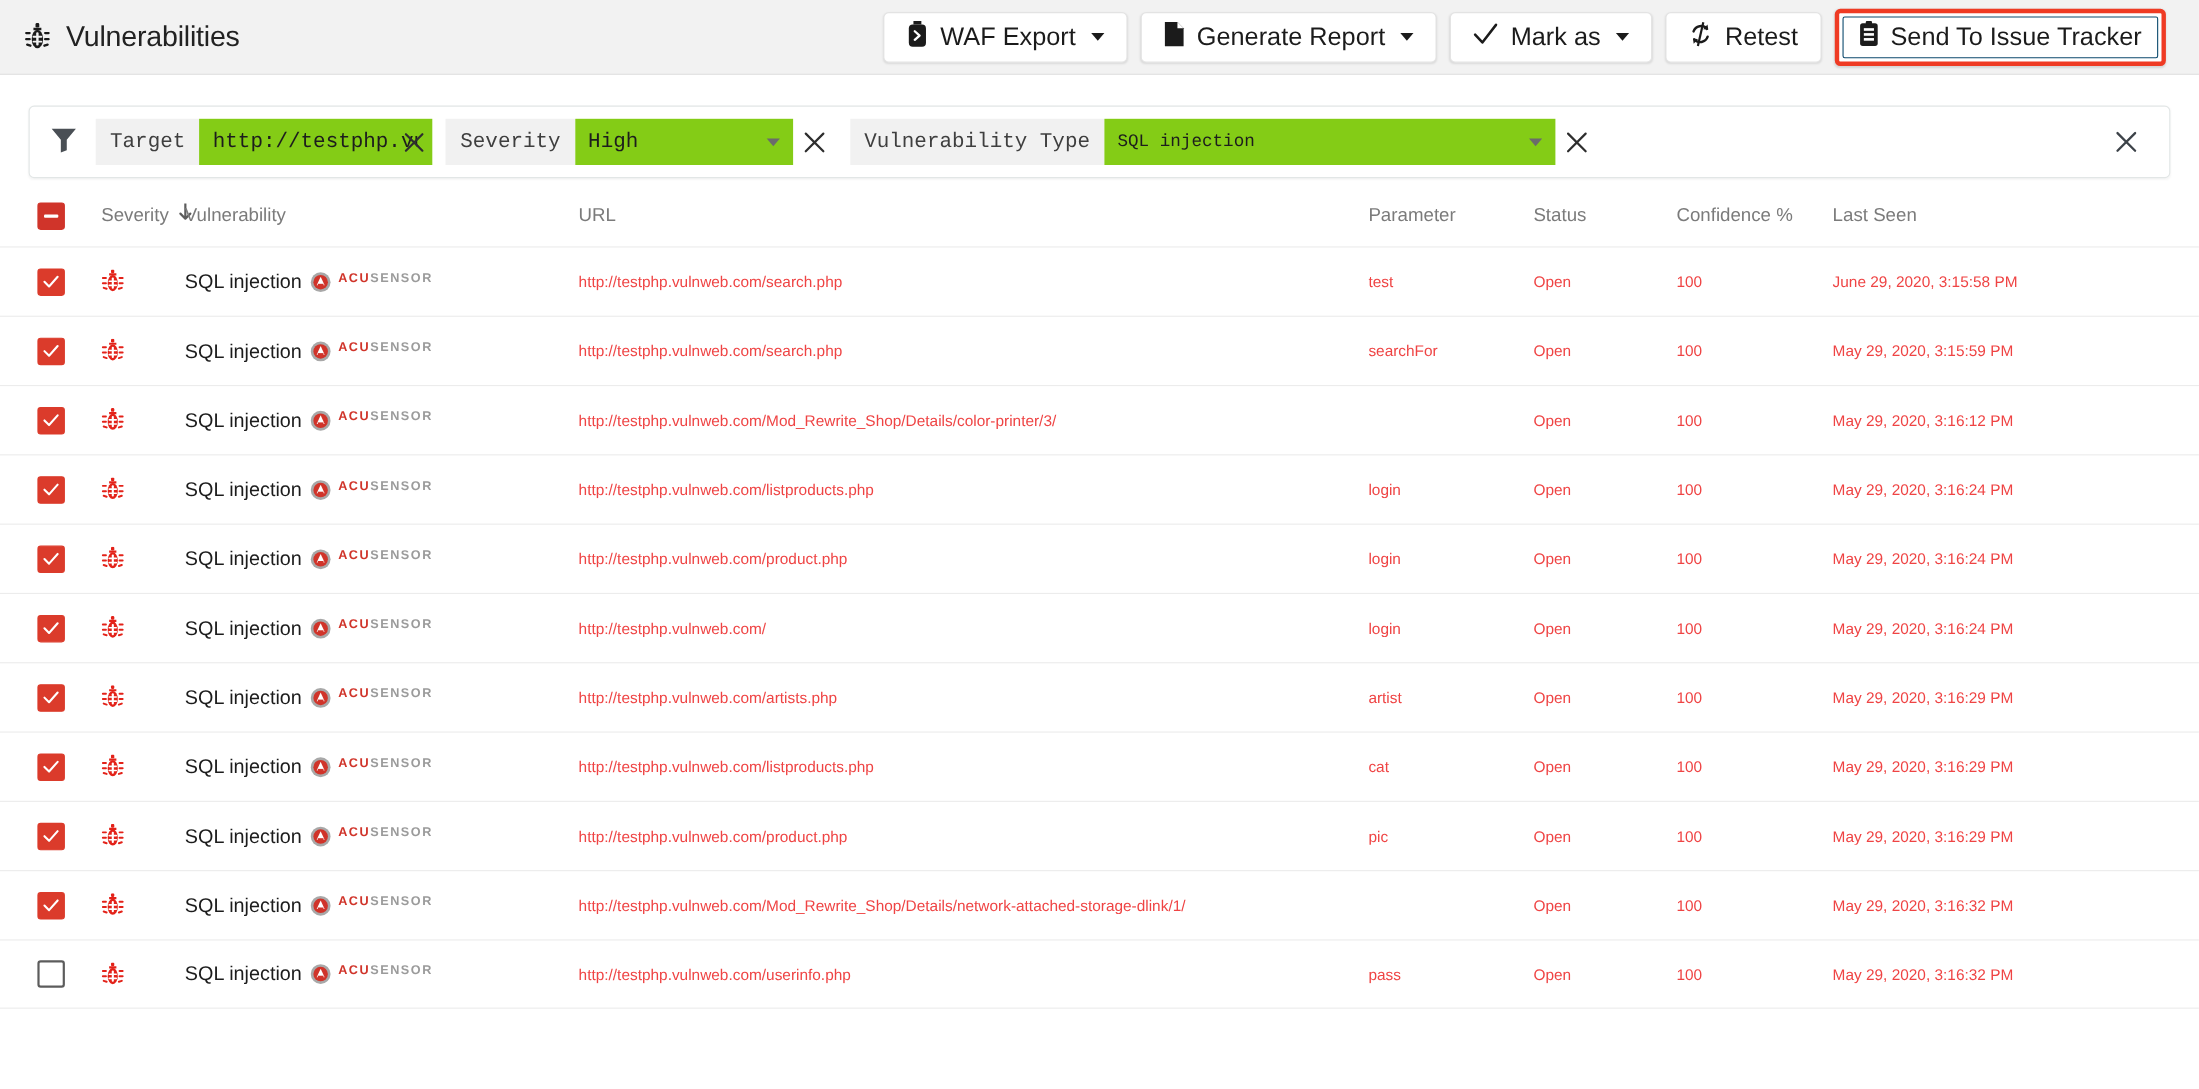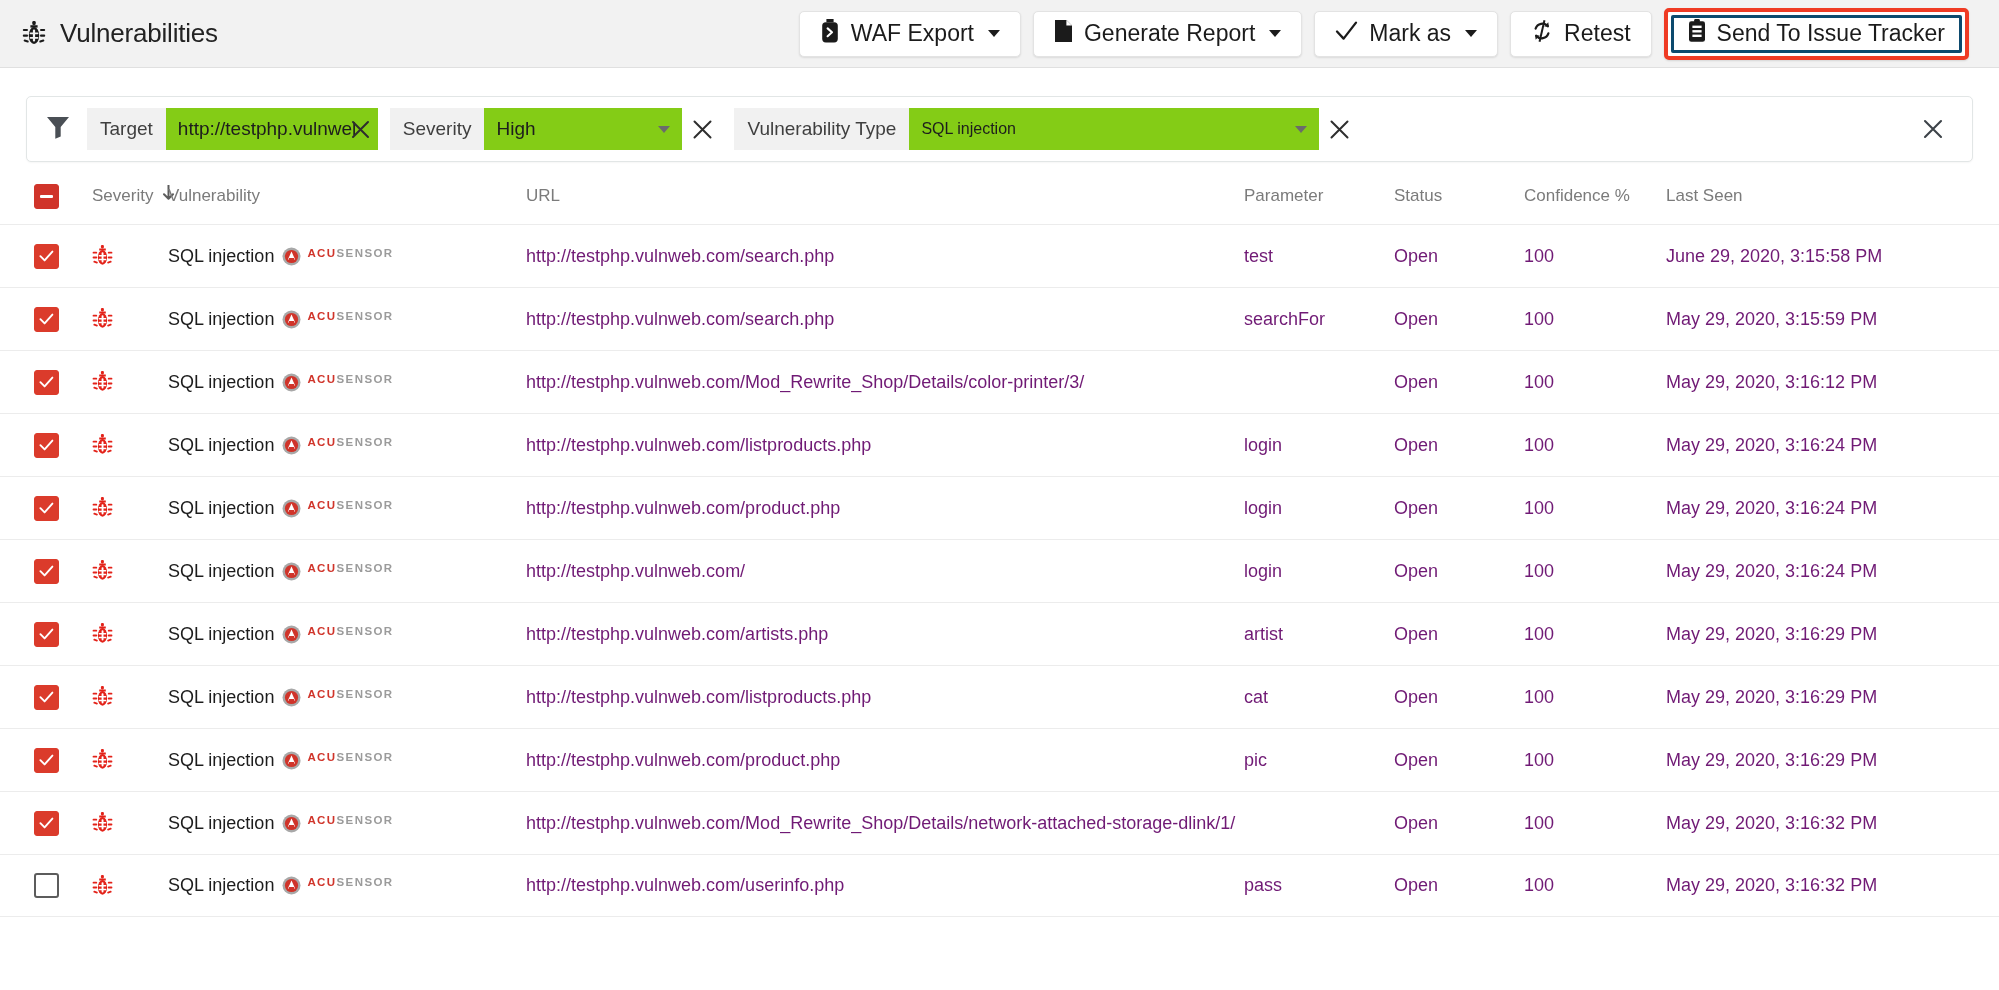--- a/index.html
+++ b/index.html
@@ -60,38 +60,39 @@
   }
   .tbtn-highlight {
     border: 4px solid #ef3b24;
     border-radius: 5px;
     padding: 3px;
     background: #ffffff;
     box-shadow: 0 1px 2px rgba(0,0,0,0.12);
   }
   .tbtn-highlight .tbtn {
     box-shadow: none;
-    border: 3px solid #0c4a6e;
+    border: 1px solid #0c4a6e;
     border-radius: 2px;
     height: 38px;
     padding: 0 14px;
   }
   .ic { display: inline-block; flex: none; }
 
   
   .filter-shell { padding: 28px 26px 0 26px; }
   .filter-panel {
     border: 1px solid #e2e6e6;
     border-radius: 5px;
     height: 66px;
     display: flex;
     align-items: center;
     padding: 0 16px 0 18px;
     background: #ffffff;
     box-shadow: 0 1px 2px rgba(0,0,0,0.04);
+    font-family: Liberation Mono, monospace;
   }
   .funnel { width: 26px; height: 26px; margin-right: 16px; flex: none; }
   .chipset { display: flex; align-items: center; gap: 0; }
   .fgroup { display: flex; align-items: center; }
   .fkey {
     background: #f1f1f1;
     height: 42px;
     display: flex; align-items: center;
     padding: 0 13px;
     font-size: 19px;
@@ -157,22 +158,22 @@
   .th {
     font-size: 17px;
     color: #7b7b7b;
     display: flex;
     align-items: center;
     gap: 9px;
   }
   .sort-arrow { width: 13px; height: 17px; }
 
   .cell {
-    font-size: 18px;
-    color: #701a75;
+    font-size: 14px;
+    color: #ef4444;
     white-space: nowrap;
     overflow: hidden;
   }
   .vuln-name { font-size: 18px; color: #1c1c1c; }
 
   
   .cb {
     width: 25px; height: 25px;
     border-radius: 3px;
     display: flex; align-items: center; justify-content: center;

